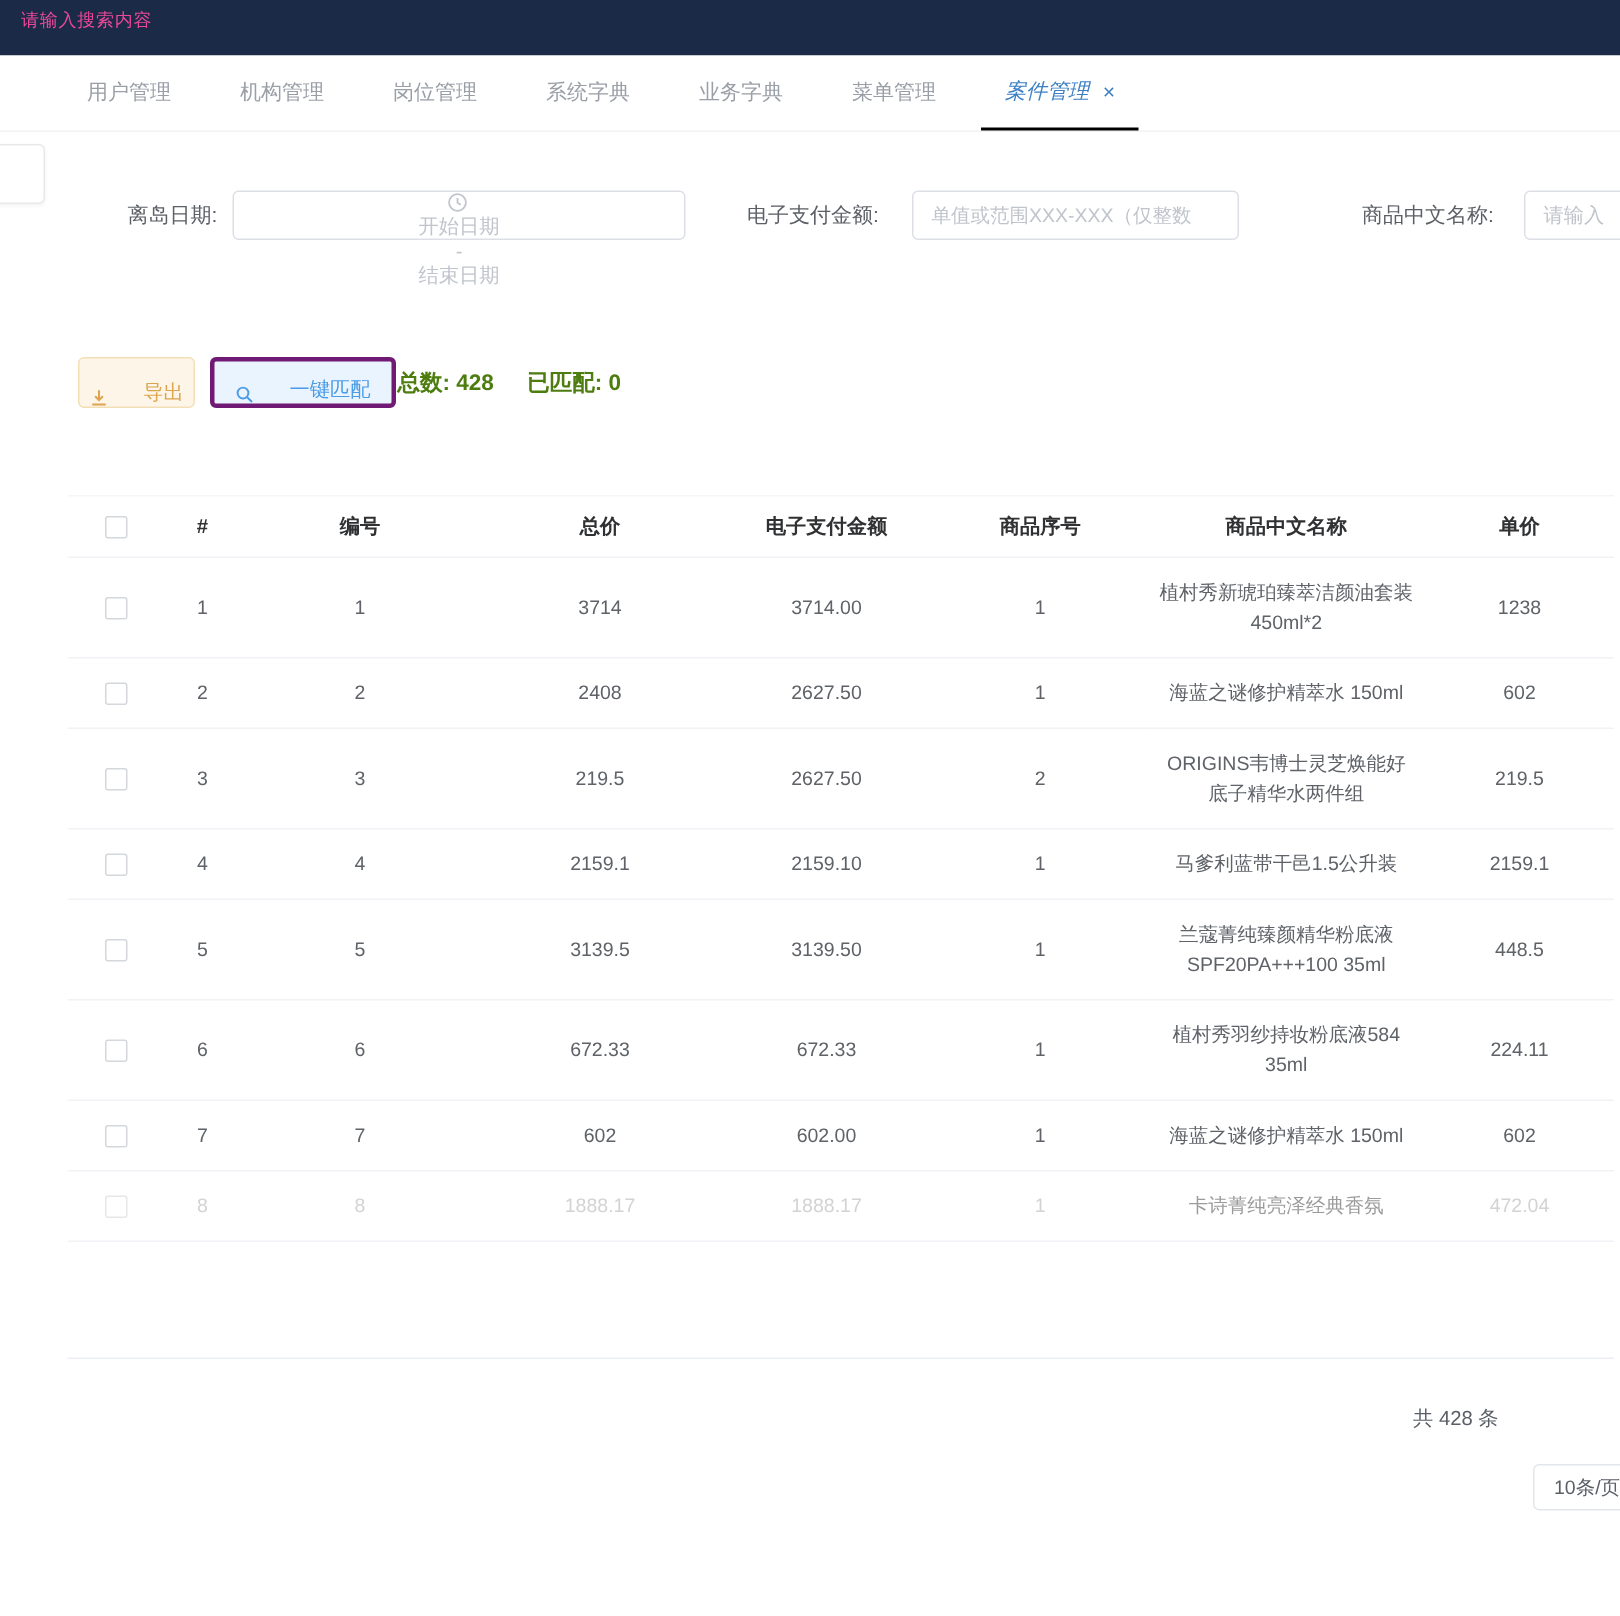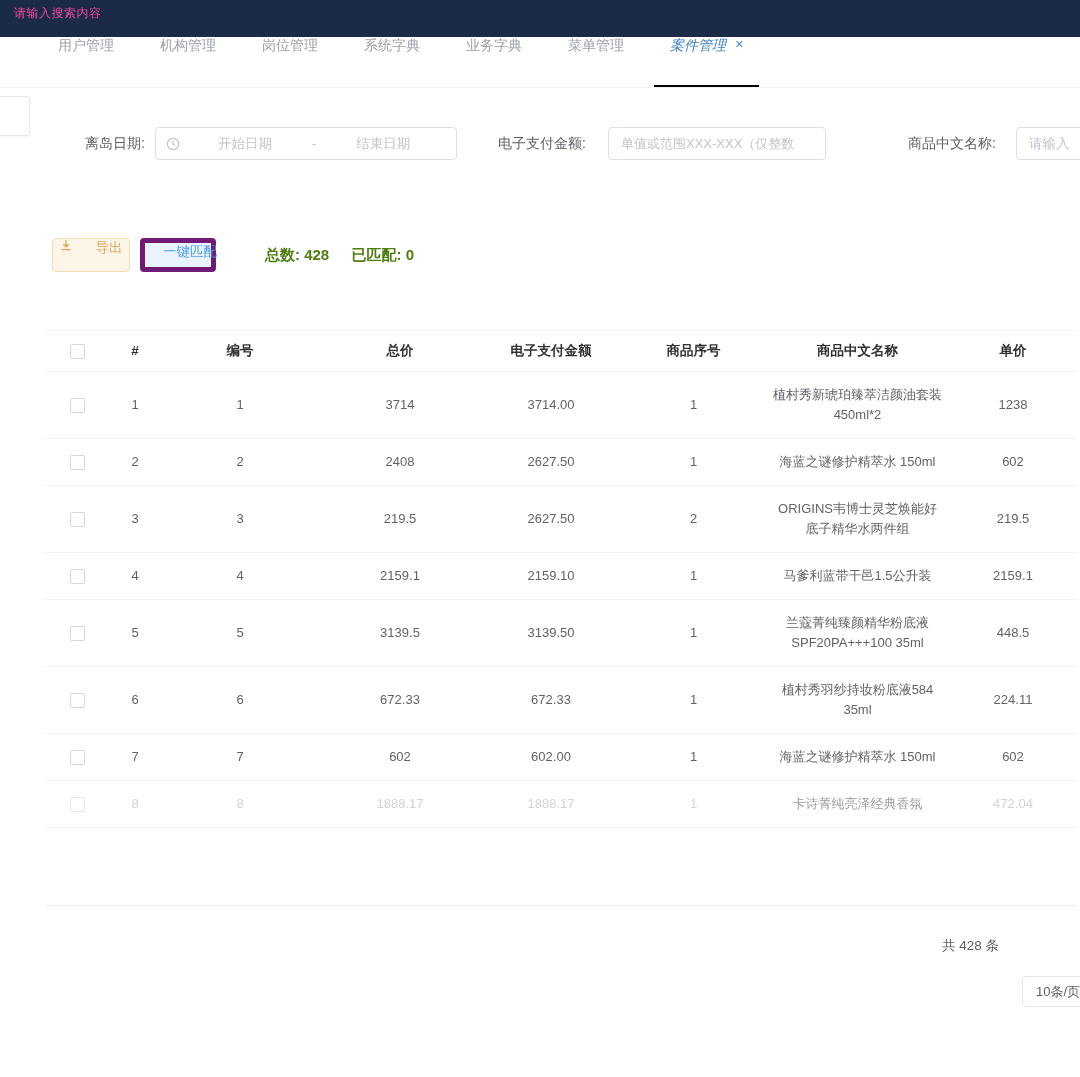--- a/index.html
+++ b/index.html
@@ -19,52 +19,52 @@
     position:absolute; left:14px; top:5px; font-size:12px;
     color:#ec4899; letter-spacing:0.5px; cursor:text;
   }
   
   .tabbar {
     position:absolute; top:37px; left:0; width:1080px; height:51px;
     background:#fff; border-bottom:1px solid #f2f3f5;
     display:flex; align-items:stretch; padding-left:42px; gap:14px;
   }
   .tab {
-    display:flex; gap:9px; padding:0 16px;
+    display:flex; align-items:center; gap:9px; padding:0 16px;
     font-size:14px; color:#9a9fa7; cursor:pointer; white-space:nowrap;
   }
   .tab.active { color:#3e80c4; border-bottom:2px solid #000000;font-style:italic; }
   .tab-close { font-size:14px; line-height:1; color:#3e80c4; }
   
   .corner-box {
     position:absolute; left:-10px; top:96px; width:40px; height:40px;
     background:#fff; border:1px solid #e8e8e8; border-radius:4px;
     box-shadow:0 1px 3px rgba(0,0,0,.05);
   }
   
   .flabel { position:absolute; font-size:14px; color:#5c6066; line-height:33px; white-space:nowrap; }
   .finput {
     position:absolute; height:33px; background:#fff; border:1px solid #dcdfe6;
     border-radius:4px; display:flex; align-items:center;
     font-size:13.5px; color:#c0c4cc; cursor:text;
   }
-  .date-range { left:155px; top:127px; width:302px; padding:0 10px; }
+  .date-range { left:155px; top:127px; width:302px; padding:0 10px;flex-direction:column; }
   .date-range .ph { flex:1; text-align:center; }
   .date-range .sep { padding:0 4px; color:#c0c4cc; }
   .epay-input { left:608px; top:127px; width:218px; padding:12px 12px; font-size:13px; }
   .product-input { left:1016px; top:127px; width:110px; padding:0 12px; }
   .clock-icon { width:14px; height:14px; flex:0 0 14px; margin-right:2px; }
   
   .btn {
     position:absolute; height:34px; border-radius:4px; display:flex;
-    align-items:flex-start; justify-content:center; gap:24px;
+    align-items:flex-end; justify-content:center; gap:24px;
     font-size:13.5px; cursor:pointer; white-space:nowrap;
   }
   .btn-export { left:52px; top:238px; width:78px; background:#fdf5e8; border:1px solid #f3dfb6; color:#dda450; }
-  .btn-match  { left:140px; top:238px; width:76px; background:#eaf4fe; border:5px solid #701a75; color:#4b9be6; }
+  .btn-match  { left:140px; top:238px; width:124px; background:#eaf4fe; border:3px solid #701a75; color:#4b9be6; }
   .stats { position:absolute; left:265px; top:246px; font-size:15px; font-weight:700; color:#4d7c0f; }
   .stats .gap { display:inline-block; width:14px; }
   
   .selbar {
     position:absolute; left:45px; top:288px; width:1031px; height:31px;
     background:#f0f7fd; border-radius:4px; display:flex; align-items:center;
     padding-left:17px; font-size:13.5px; color:#8096ad; gap:5px;
   }
   .selbar .count { color:#3e80c4; font-weight:700; }
   .selbar .clear { color:#3e80c4; margin-left:12px; cursor:pointer; }

